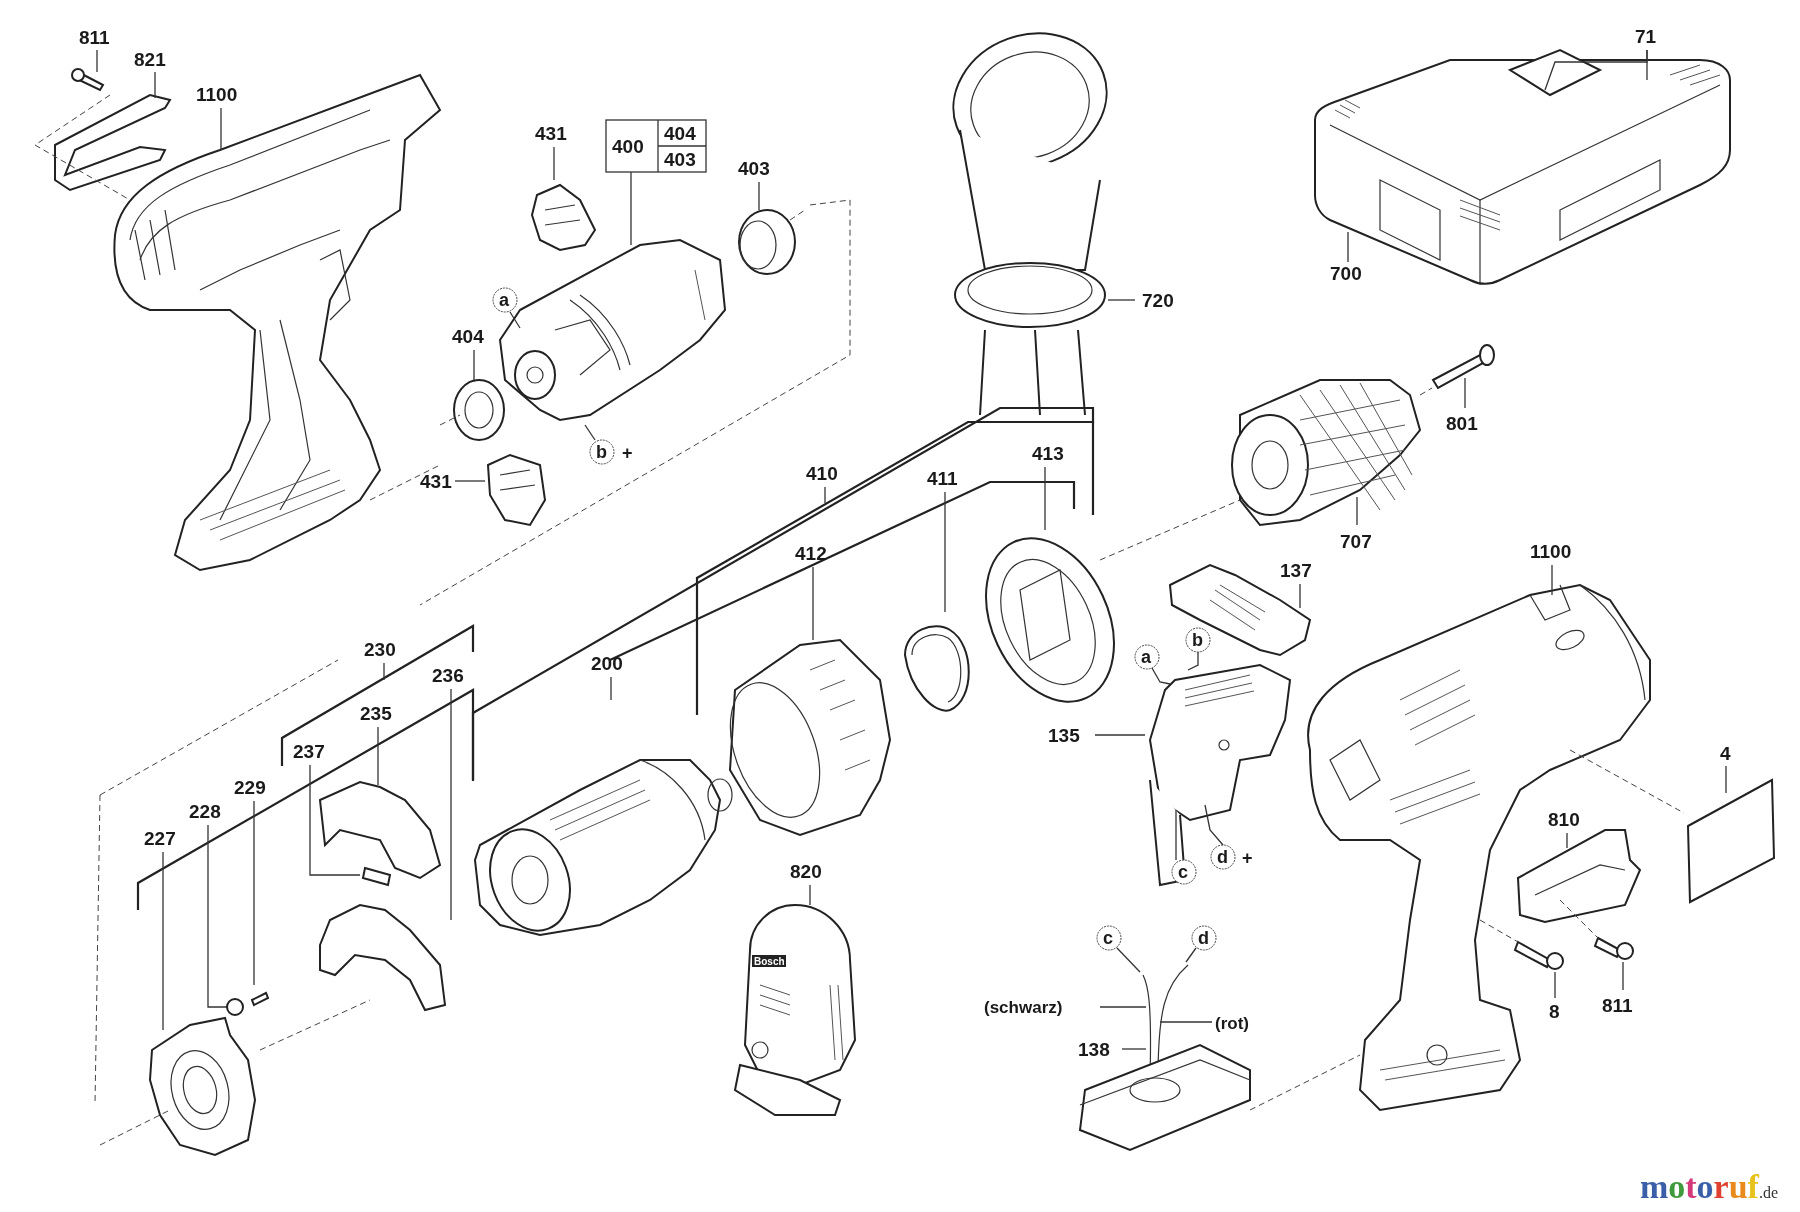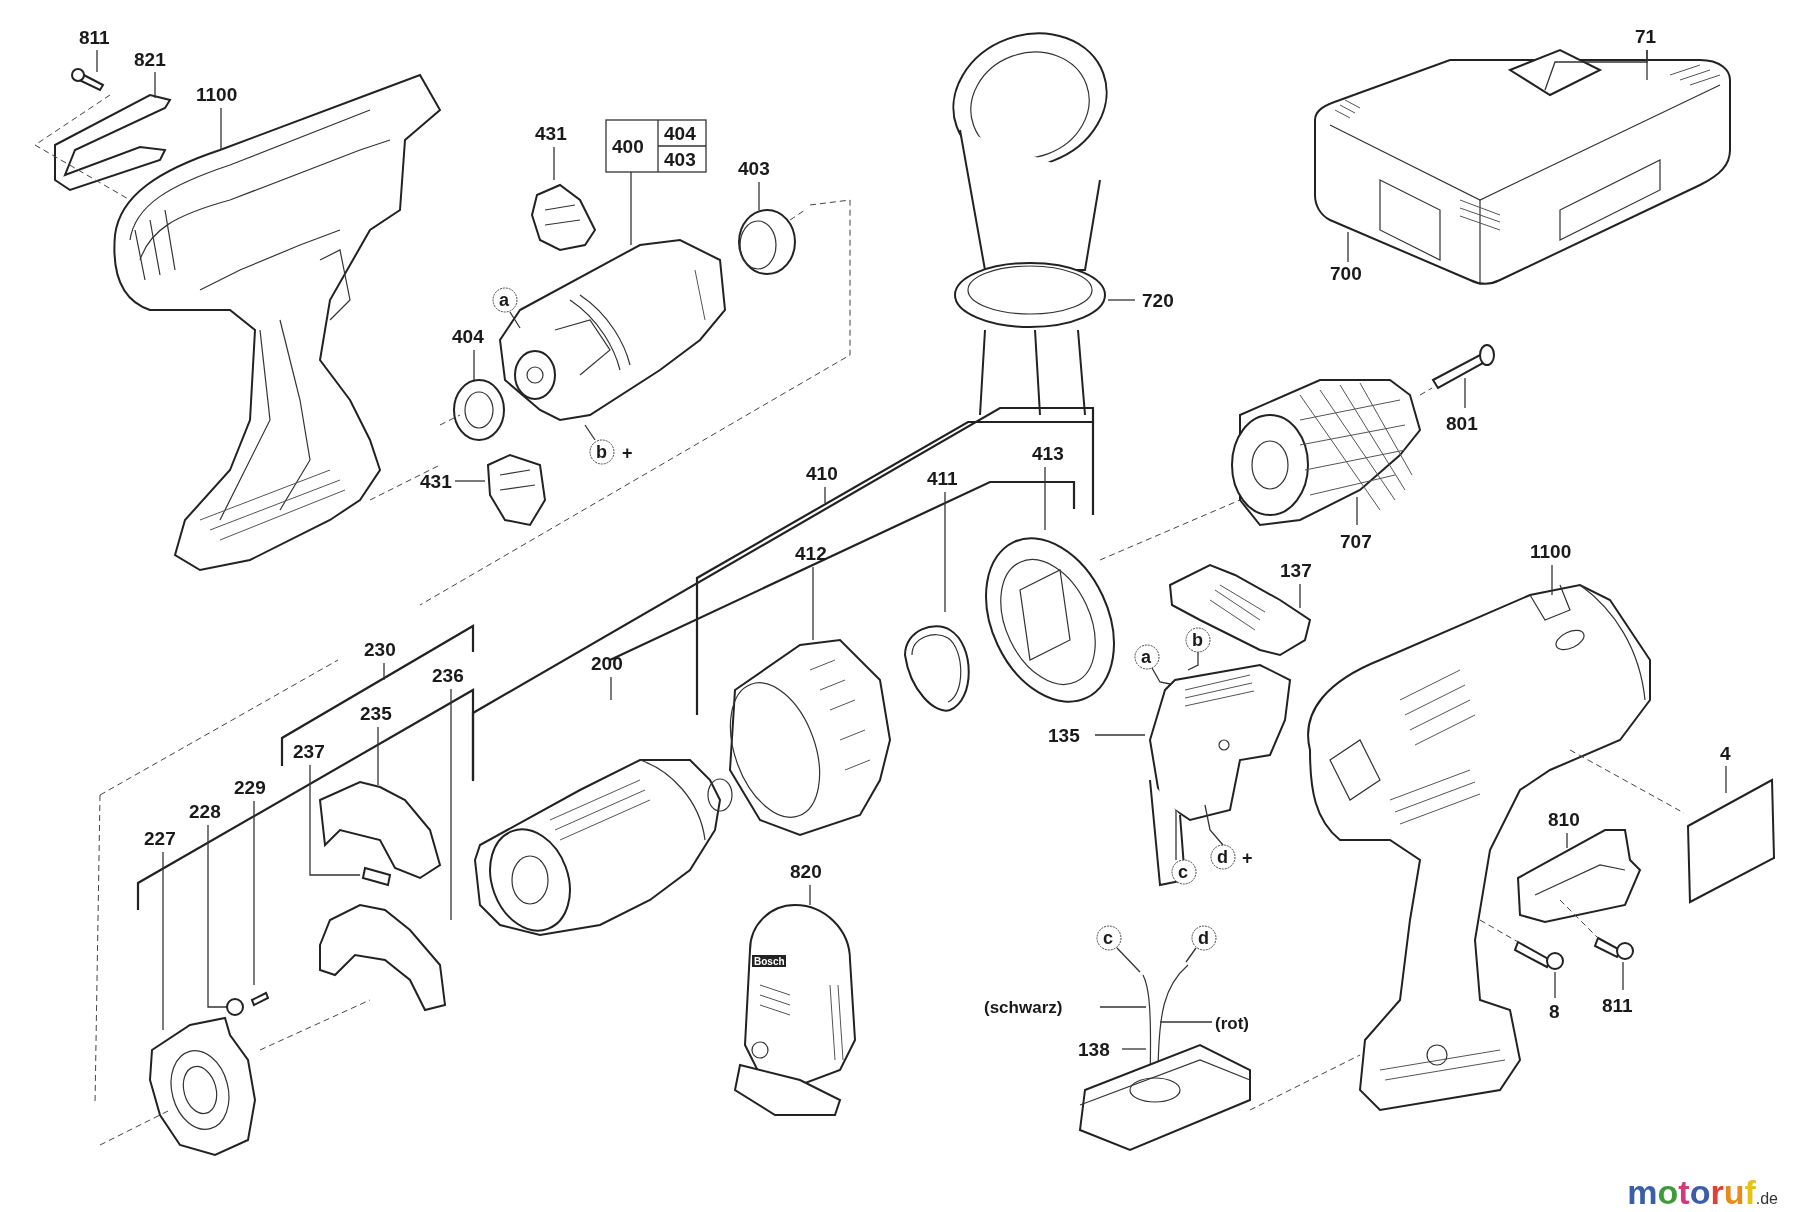--- a/index.html
+++ b/index.html
@@ -7,21 +7,21 @@
   #diagram { position:absolute; left:0; top:0; width:1800px; height:1212px; }
   .lbl { font-family:"Liberation Sans", sans-serif; font-weight:bold; font-size:19px; fill:#1a1a1a; }
   .lbl-sm { font-family:"Liberation Sans", sans-serif; font-weight:bold; font-size:17px; fill:#1a1a1a; }
   .circ-l { font-family:"Liberation Sans", sans-serif; font-weight:bold; font-size:18px; fill:#1a1a1a; }
   .ld { stroke:#333; stroke-width:1.3; fill:none; }
   .br { stroke:#222; stroke-width:2.2; fill:none; }
   .dash { stroke:#444; stroke-width:1; stroke-dasharray:6 4; fill:none; }
   .part { stroke:#222; stroke-width:2; fill:#fff; }
   .part-thin { stroke:#333; stroke-width:1.2; fill:none; }
   .hatch { stroke:#555; stroke-width:1; fill:none; }
-  .watermark { position:absolute; right:22px; bottom:0; font-family:Liberation Sans, sans-serif; font-size:34px; font-weight:bold; letter-spacing:0px; }
+  .watermark { position:absolute; right:22px; bottom:6px; font-family:Liberation Serif, serif; font-size:34px; font-weight:bold; letter-spacing:0px; }
   .watermark span { display:inline-block; }
   .watermark .tld { font-size:16px; color:#333; font-weight:normal; }
 </style>
 </head>
 <body>
 
 <svg id="diagram" viewBox="0 0 1800 1212" xmlns="http://www.w3.org/2000/svg">
 
   <g>
     <path class="part" d="M115,235 C120,195 160,170 220,150 L380,90 L420,75 L440,110 L405,140 L400,210 L370,230 L330,300 L320,360 L350,400 L370,440 L380,470 L360,500 L330,520 L250,560 L200,570 L175,555 L185,520 L230,470 L250,420 L255,330 L230,310 L150,310 C120,300 112,270 115,235 Z"></path>

